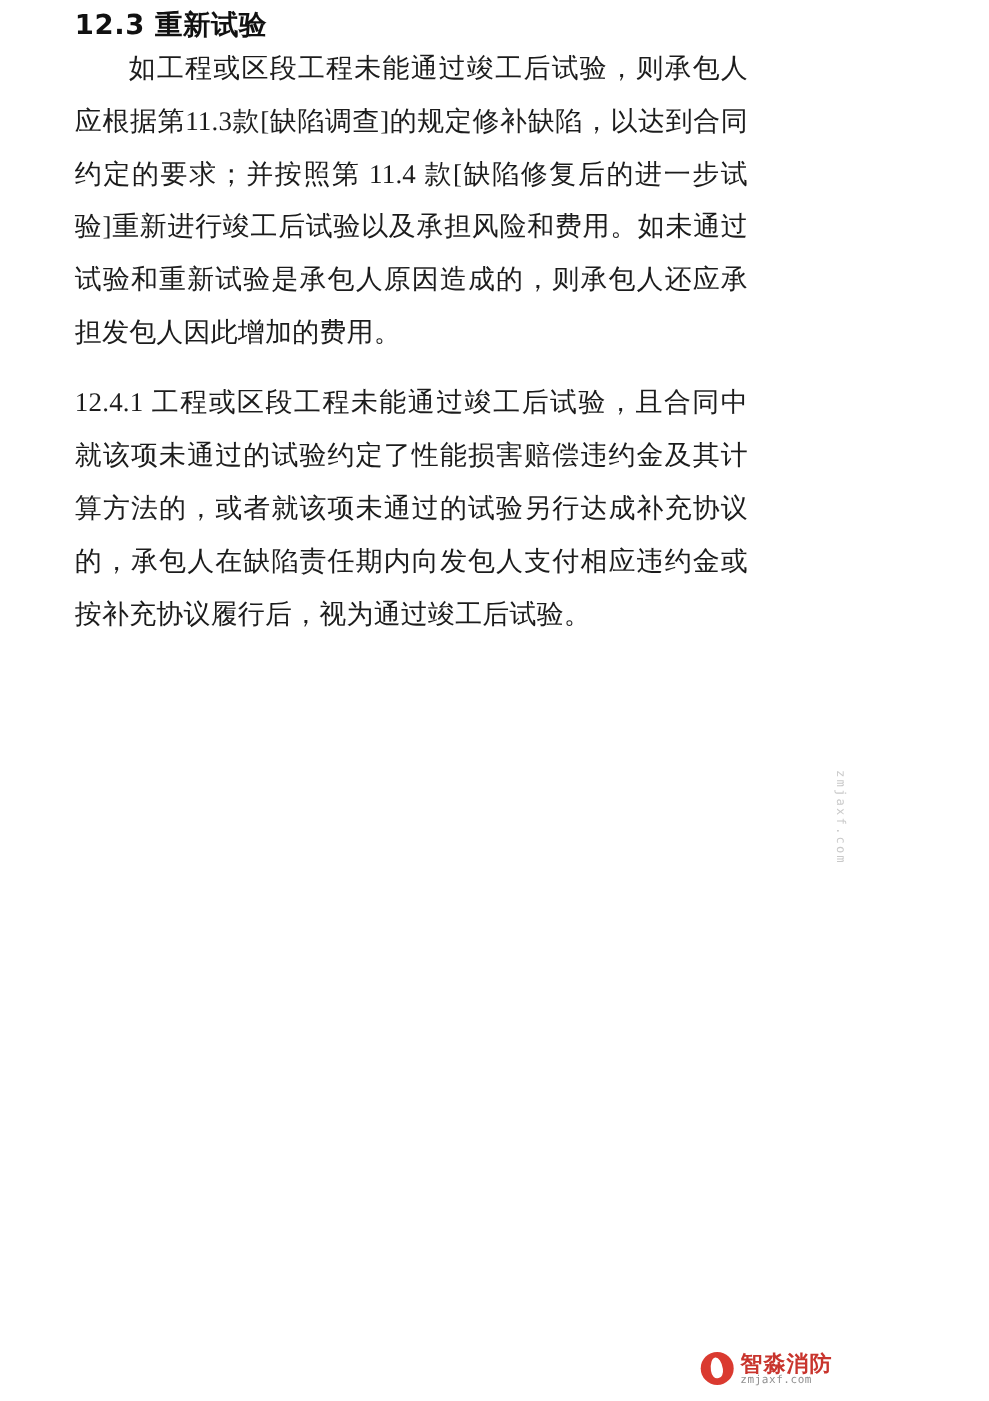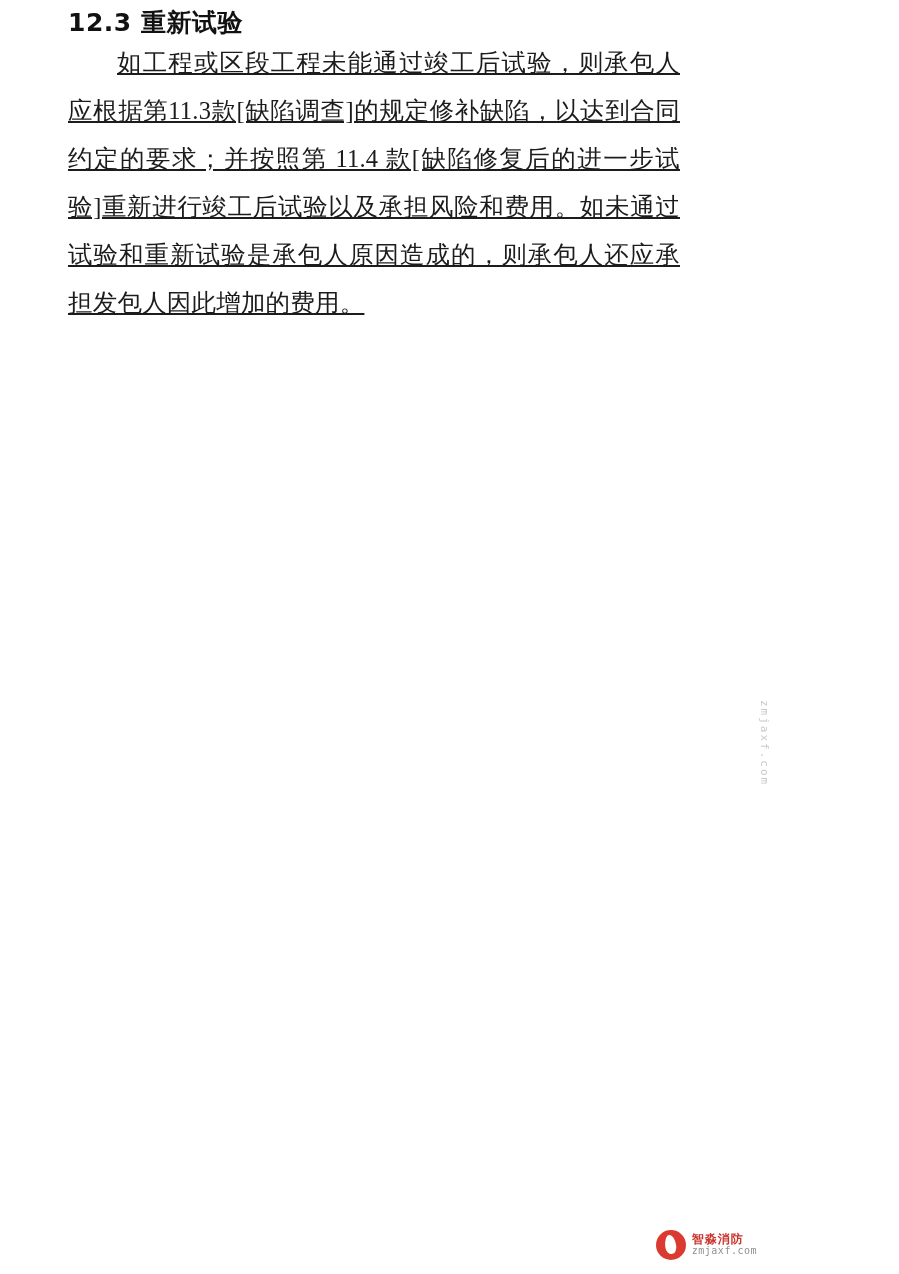--- a/index.html
+++ b/index.html
@@ -39,21 +39,20 @@
     margin-bottom: 22px;
   }
   p.body-text {
     font-size: 24.5px;
     line-height: 48px;
     margin: 0 0 16px 0;
     text-align: justify;
     text-justify: inter-ideograph;
     letter-spacing: 0.2px;
     color: #1c1c1c;
-    text-decoration: underline;
   }
   p.indent {
     text-indent: 2em;
   }
   .watermark {
     position: absolute;
     right: 18px;
     bottom: 14px;
     display: flex;
     align-items: center;
@@ -79,21 +78,21 @@
     border-radius: 50% 50% 45% 45% / 60% 60% 40% 40%;
     transform: rotate(-8deg);
   }
   .wm-text {
     display: flex;
     flex-direction: column;
     line-height: 1.05;
   }
   .wm-title {
     font-family: "DejaVu Sans", "Liberation Sans", sans-serif;
-    font-size: 12px;
+    font-size: 20px;
     font-weight: bold;
     color: #c62a22;
     letter-spacing: 1px;
   }
   .wm-sub {
     font-family: "DejaVu Sans Mono", "Liberation Mono", monospace;
     font-size: 10px;
     color: #8a8a8a;
     letter-spacing: 0.5px;
   }
@@ -112,20 +111,21 @@
 </head>
 <body>
 
 <div class="page">
 
   <h2 class="section-heading heading-12-3">12.3  重新试验</h2>
 
   <p class="body-text indent">如工程或区段工程未能通过竣工后试验，则承包人应根据第11.3款[缺陷调查]的规定修补缺陷，以达到合同约定的要求；并按照第 11.4 款[缺陷修复后的进一步试验]重新进行竣工后试验以及承担风险和费用。如未通过试验和重新试验是承包人原因造成的，则承包人还应承担发包人因此增加的费用。</p>
 
 
+  <p class="body-text">12.4.1  工程或区段工程未能通过竣工后试验，且合同中就该项未通过的试验约定了性能损害赔偿违约金及其计算方法的，或者就该项未通过的试验另行达成补充协议的，承包人在缺陷责任期内向发包人支付相应违约金或按补充协议履行后，视为通过竣工后试验。</p>
 
 
 
   <div class="side-watermark">zmjaxf.com</div>
 
   <div class="watermark">
     <div class="wm-badge"></div>
     <div class="wm-text">
       <span class="wm-title">智淼消防</span>
       <span class="wm-sub">zmjaxf.com</span>

